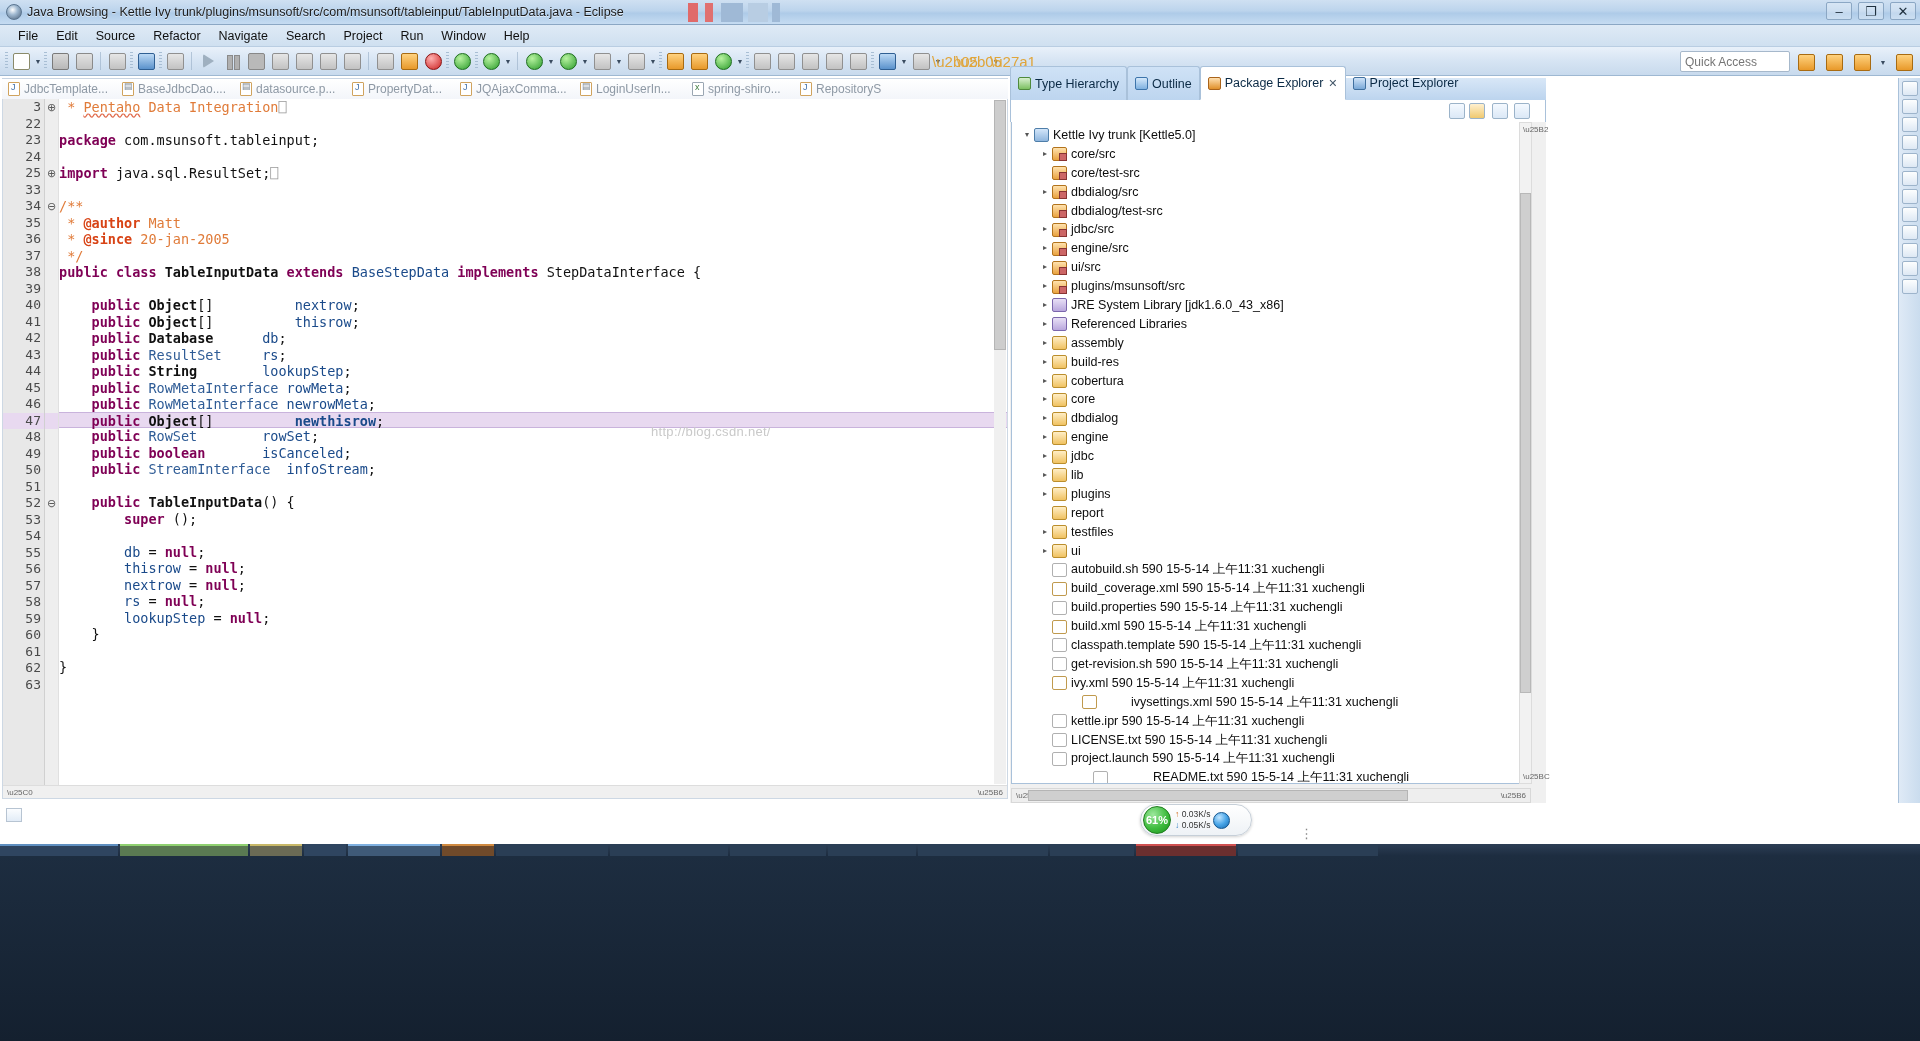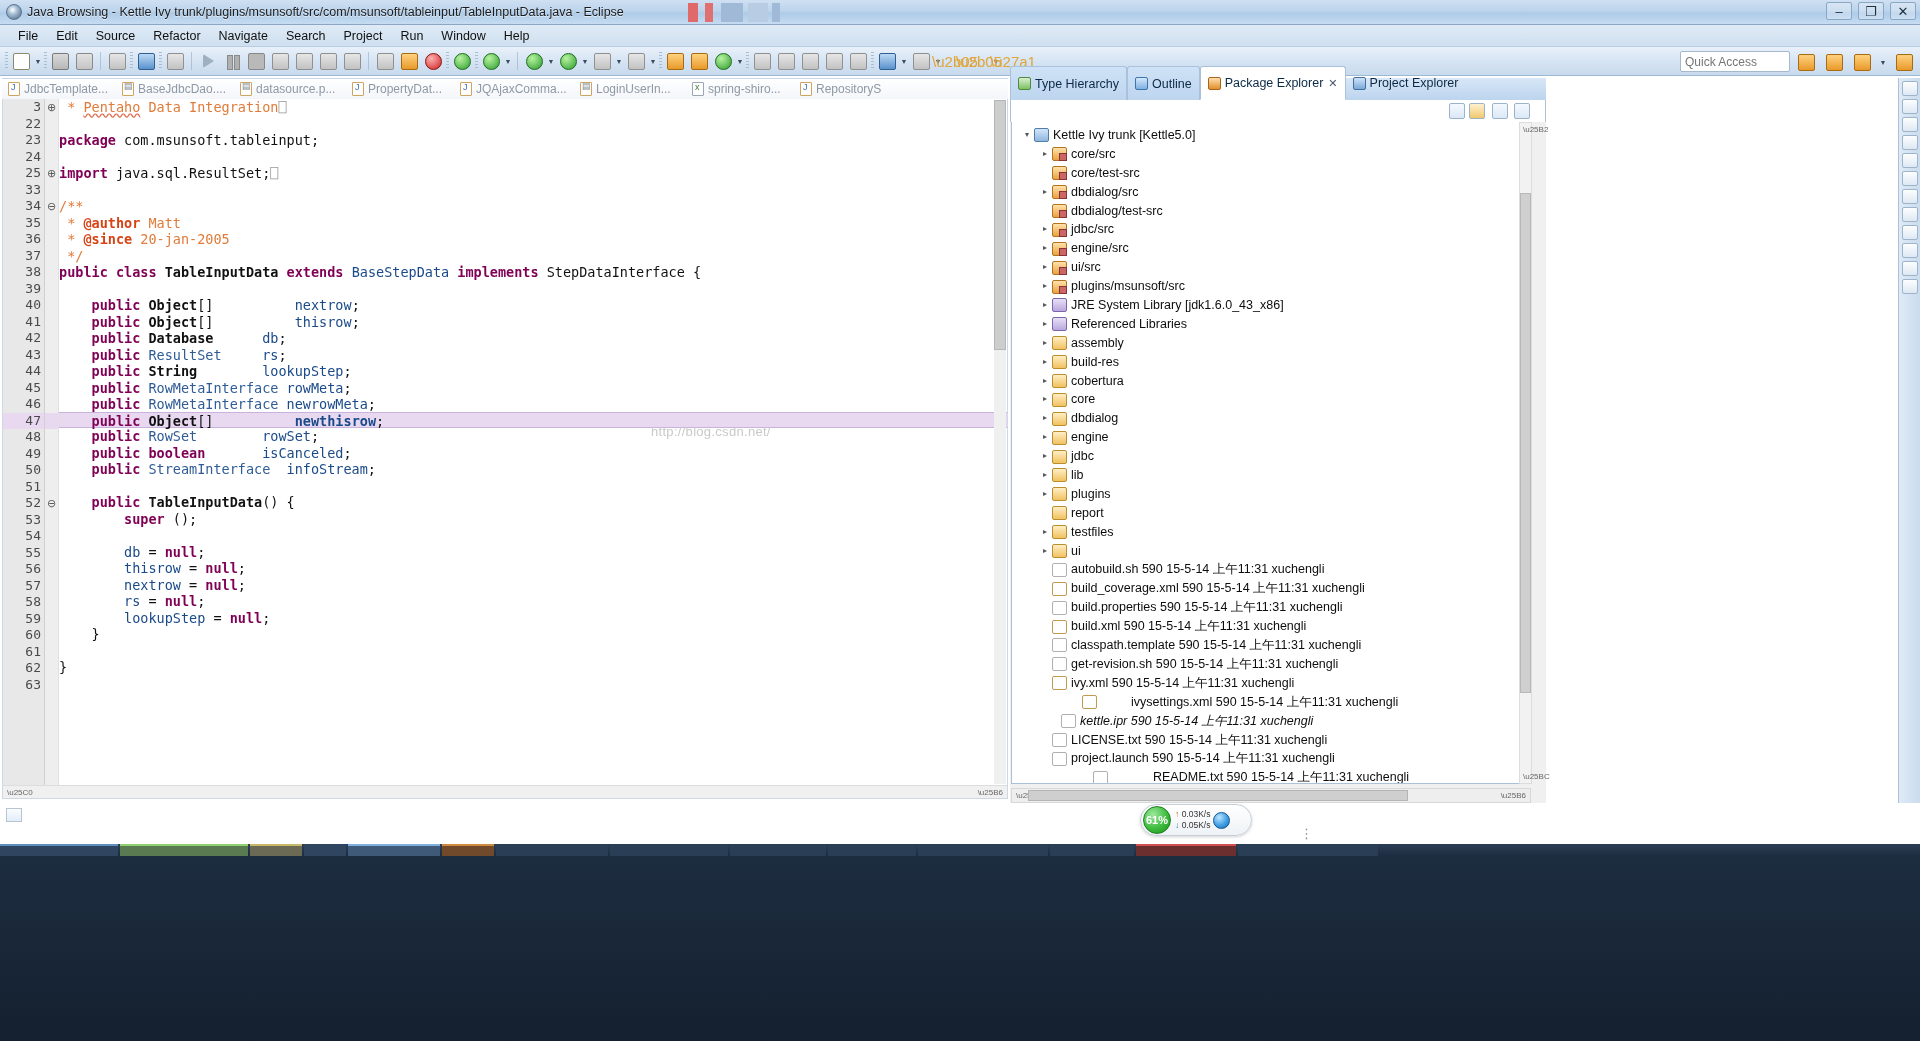--- a/index.html
+++ b/index.html
@@ -715,21 +715,21 @@
       <div class="trow" style="padding-left: 26px;">
         <span class="tw"></span>
         <span class="ticon filex"></span>
         <span class="tlabel">ivy.xml 590  15-5-14 上午11:31  xuchengli</span>
       </div>
       <div class="trow" style="padding-left: 26px; gap: 30px;">
         <span class="tw"></span>
         <span class="ticon filex"></span>
         <span class="tlabel">ivysettings.xml 590  15-5-14 上午11:31  xuchengli</span>
       </div>
-      <div class="trow" style="padding-left: 35px; font-style: italic;">
+      <div class="trow" style="padding-left: 26px;">
         <span class="tw"></span>
         <span class="ticon file"></span>
         <span class="tlabel">kettle.ipr 590  15-5-14 上午11:31  xuchengli</span>
       </div>
       <div class="trow" style="padding-left: 26px;">
         <span class="tw"></span>
         <span class="ticon file"></span>
         <span class="tlabel">LICENSE.txt 590  15-5-14 上午11:31  xuchengli</span>
       </div>
       <div class="trow" style="padding-left: 26px;">

